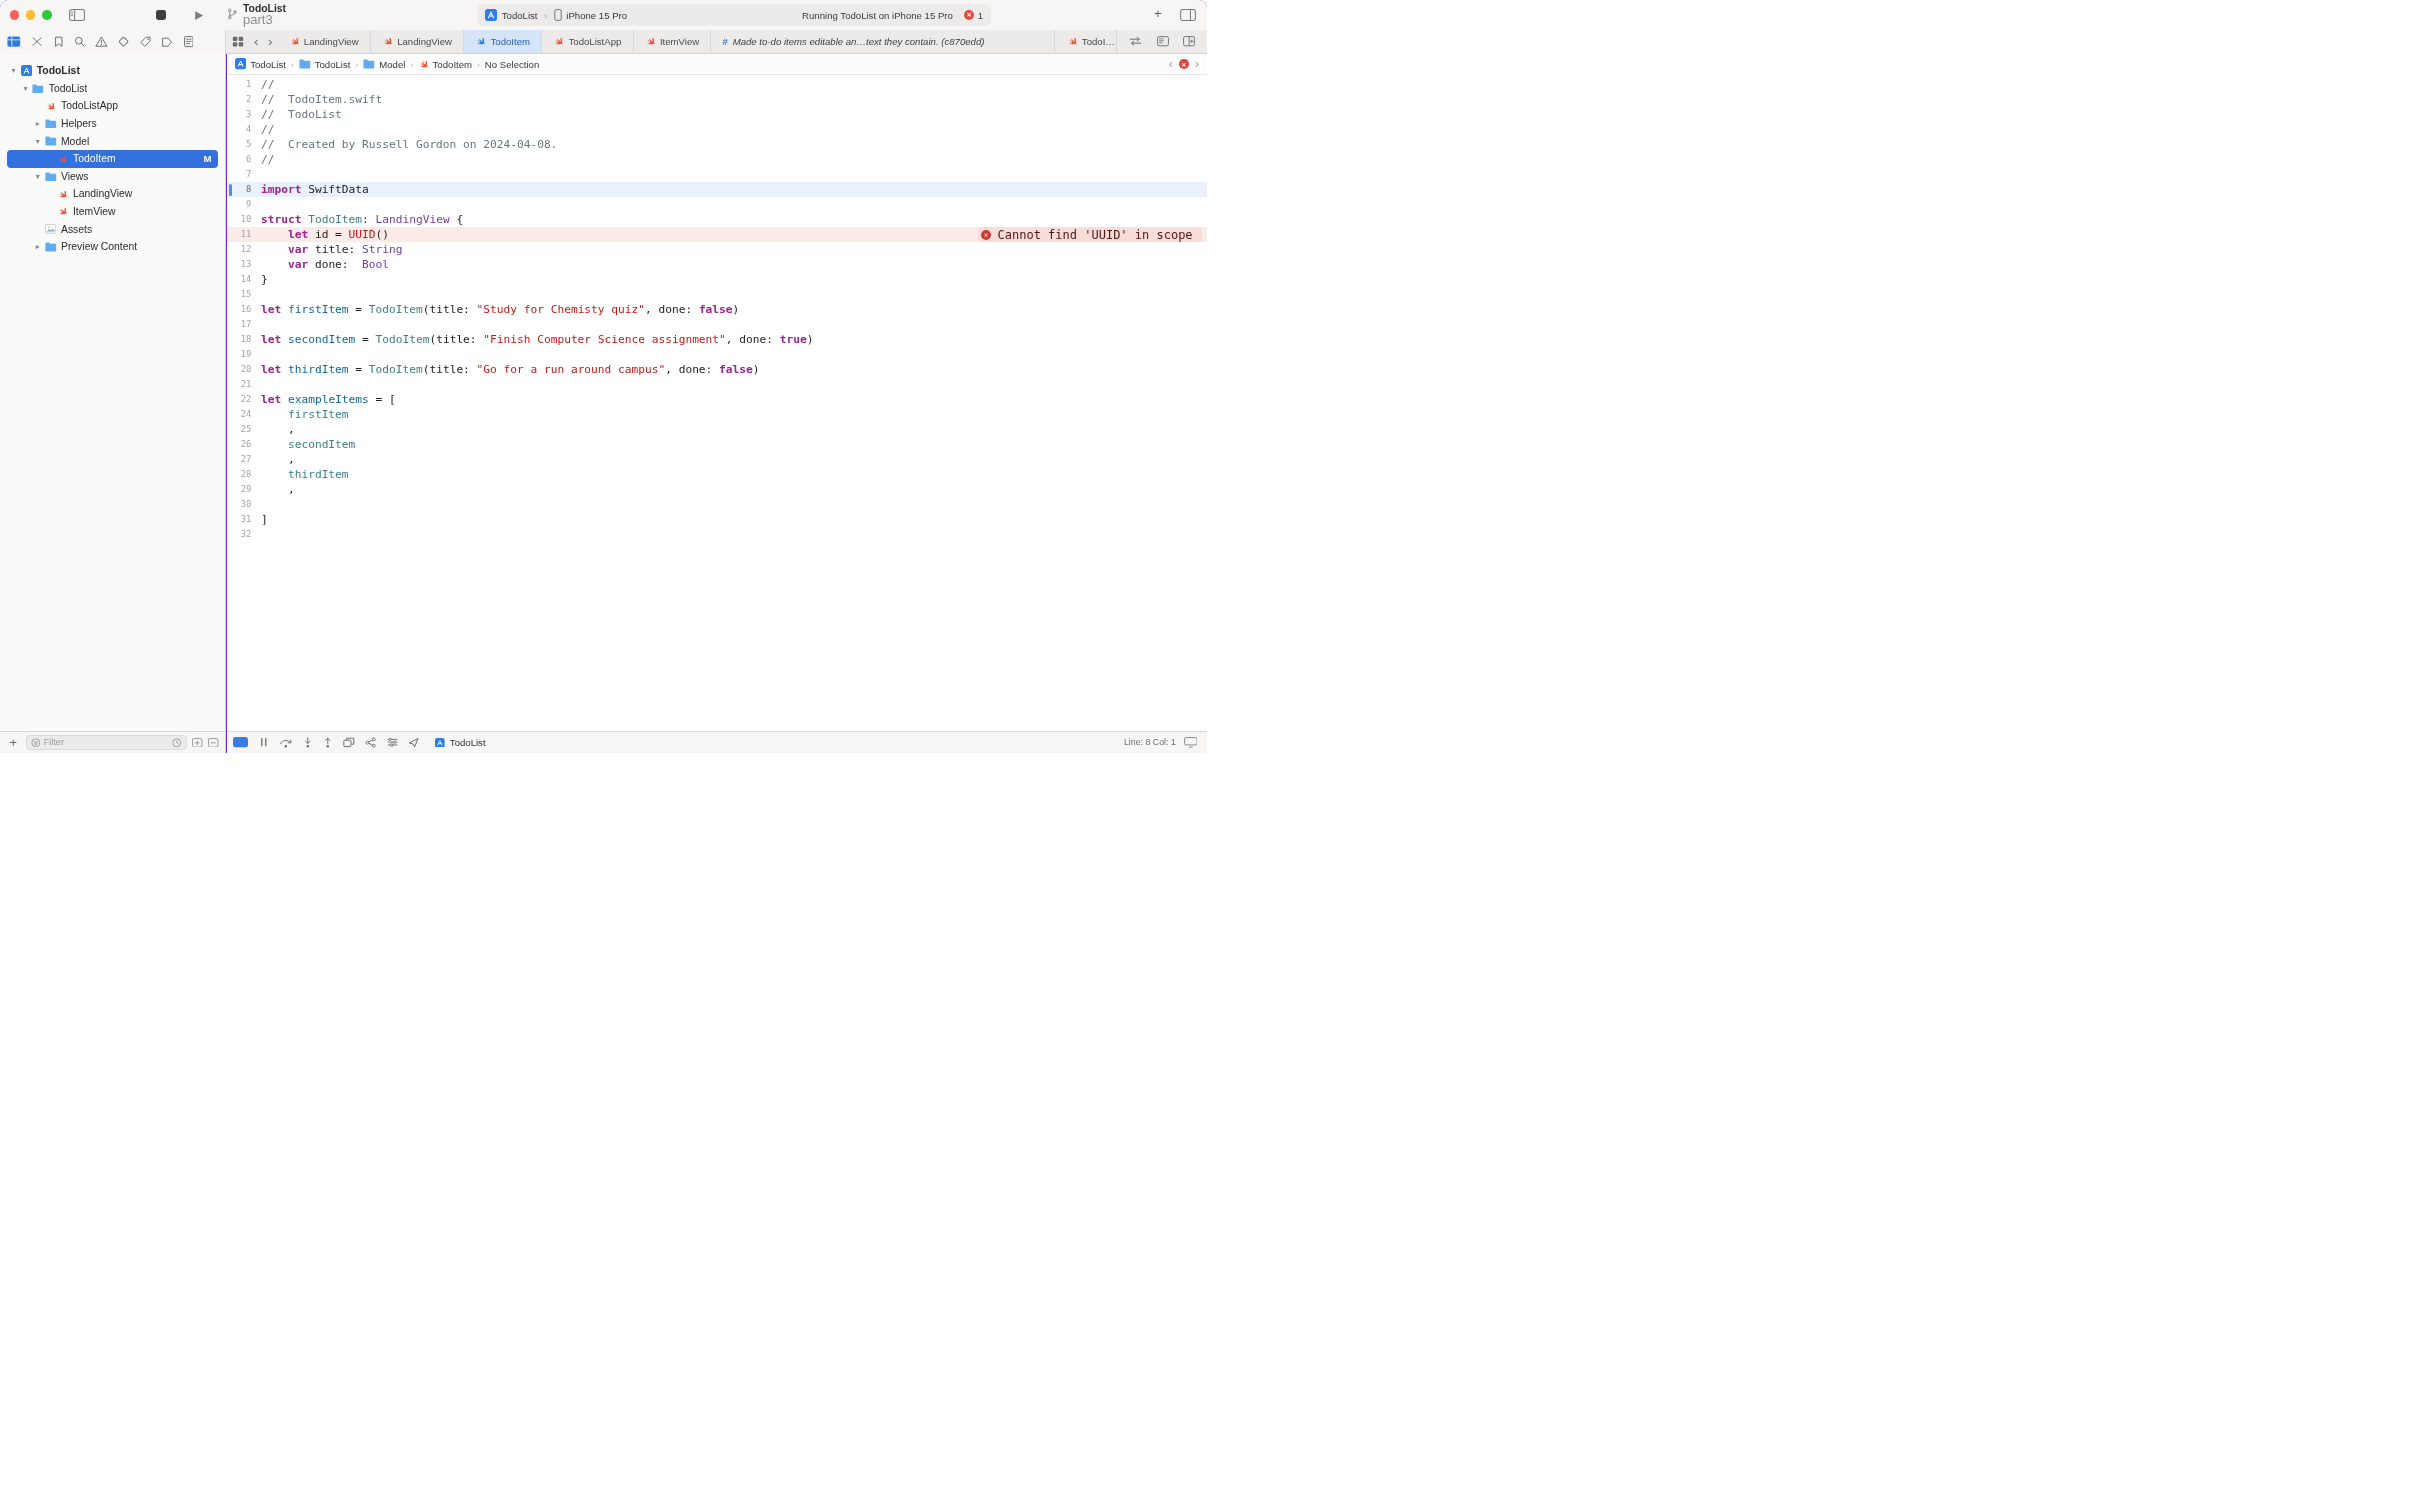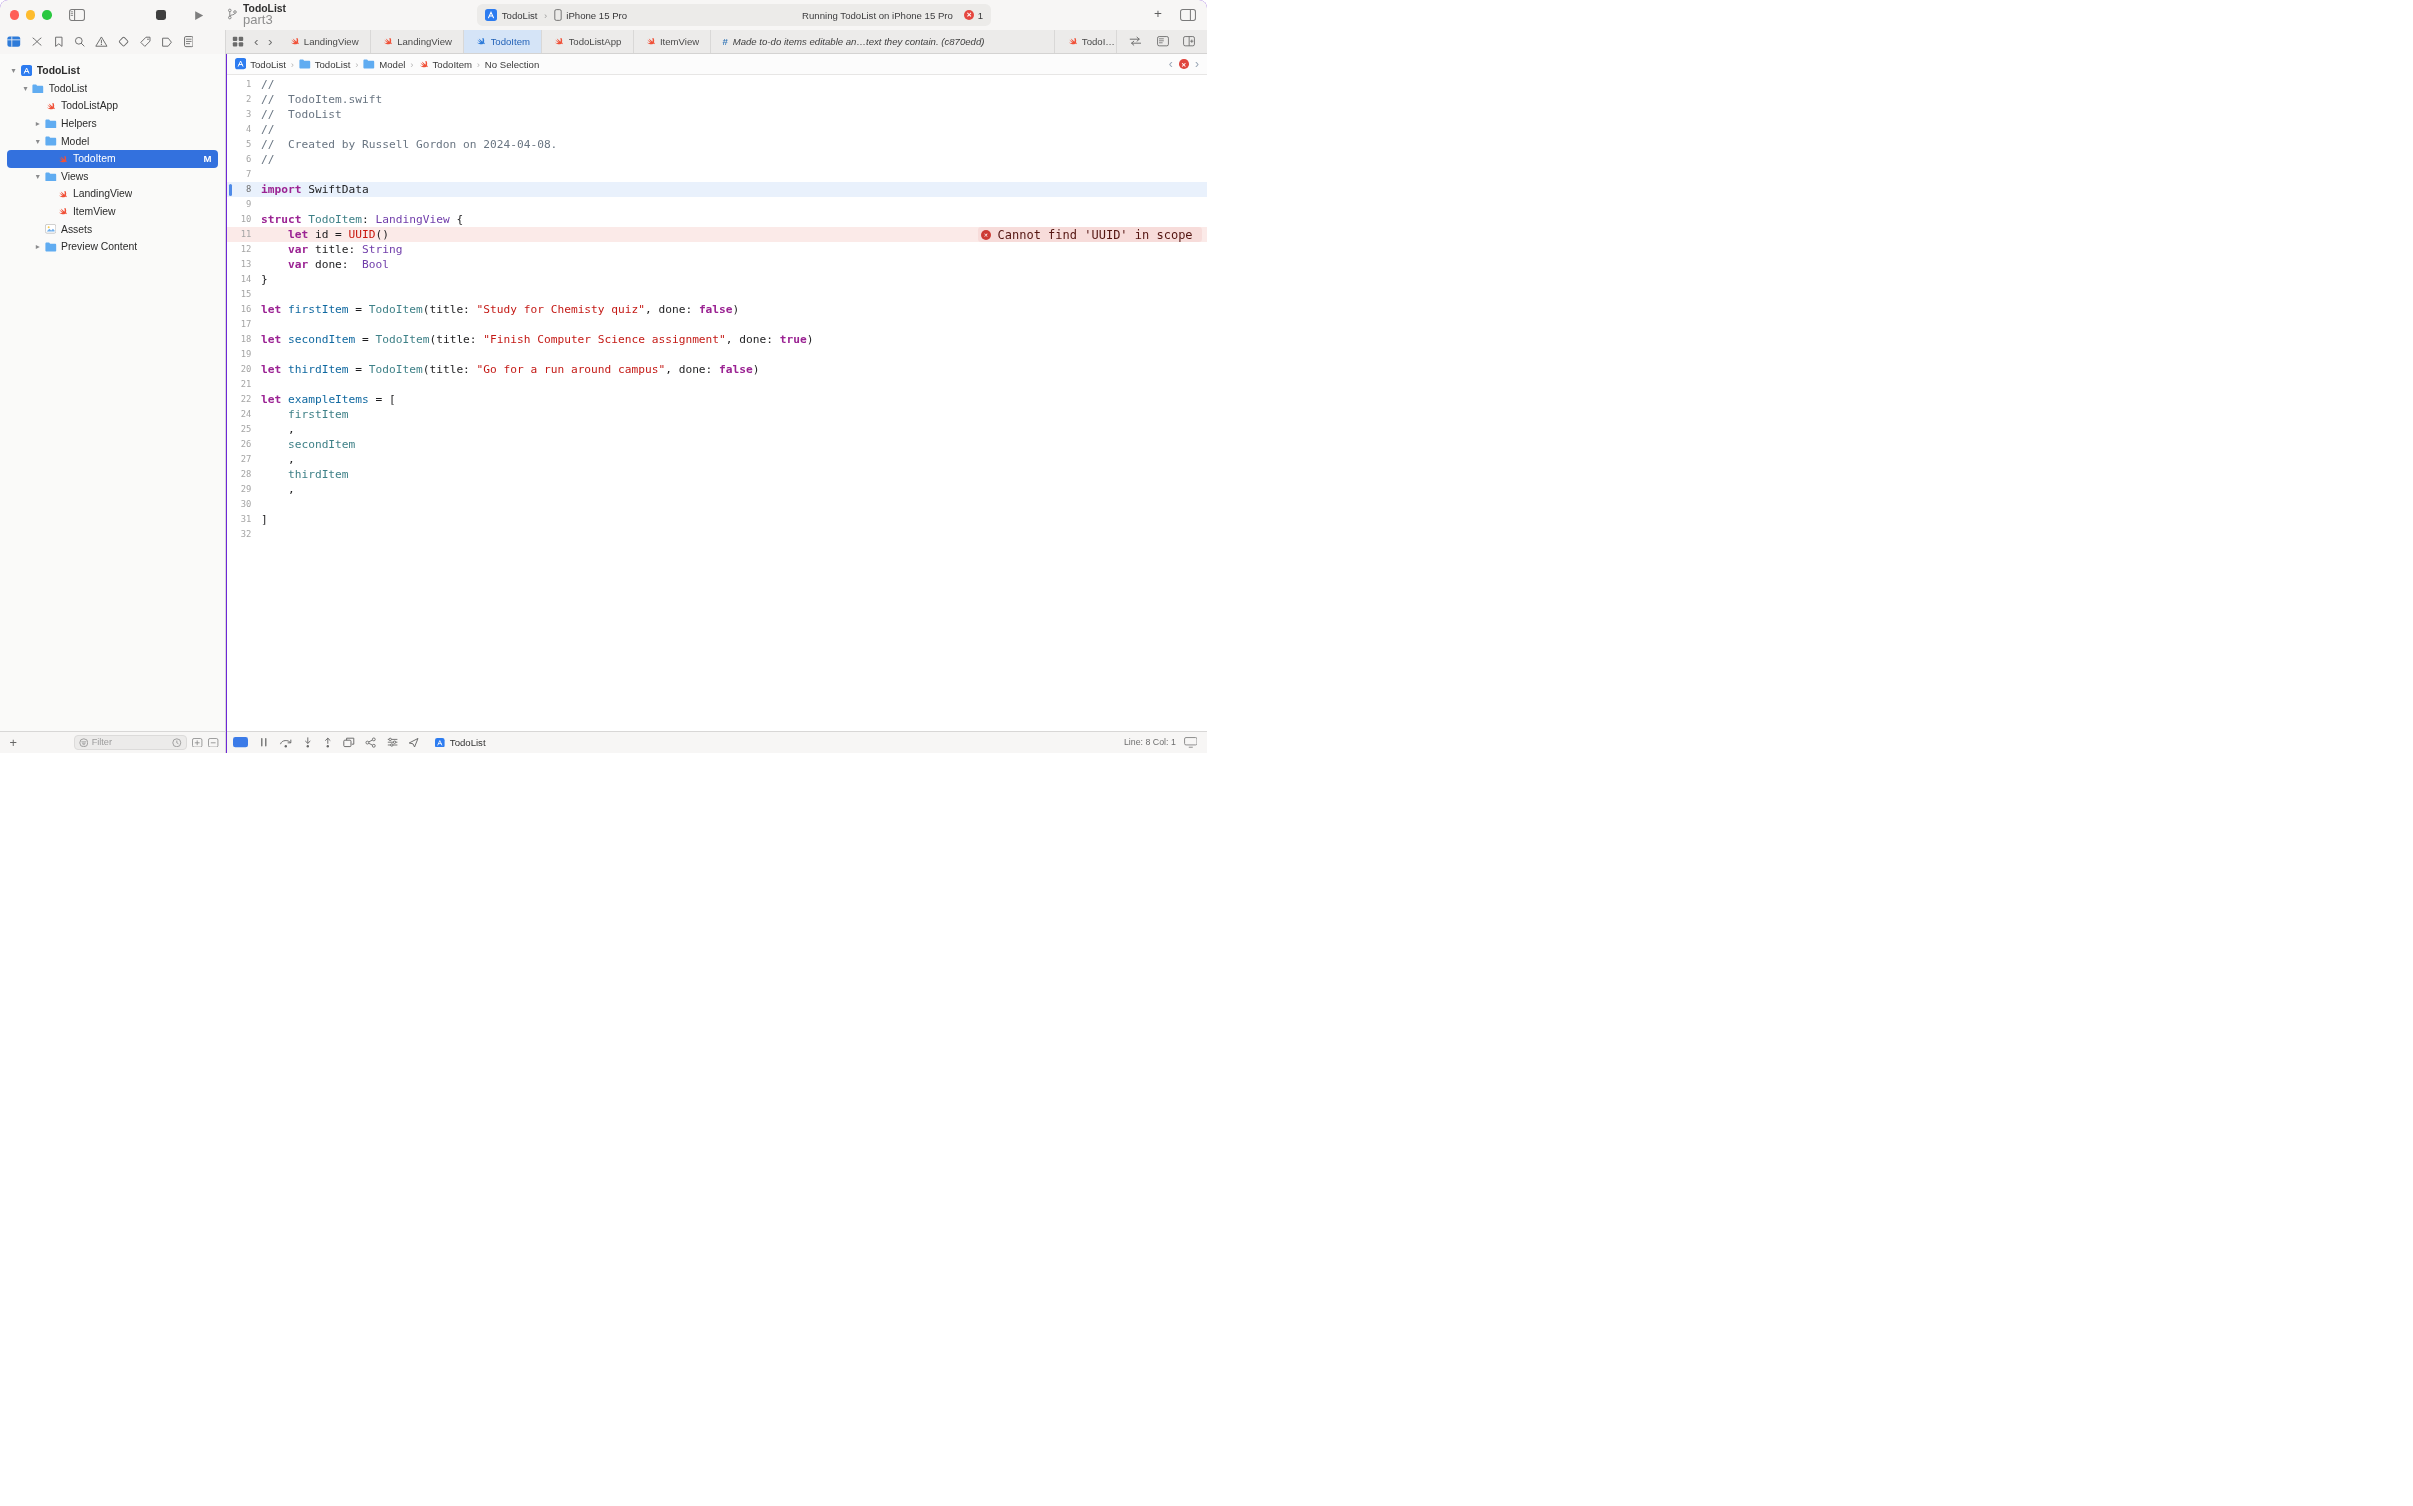--- a/index.html
+++ b/index.html
@@ -89,21 +89,21 @@
 .dc{color:#0F68A0;}
 .rf{color:#3E8087;}
 .er{color:#C8160C;}
 .banner{position:absolute;right:4.8px;top:0;height:15px;display:flex;align-items:center;gap:6.4px;background:#F7DCDA;border-radius:3.2px;padding:0 9.6px 0 2.4px;}
 .bico{width:10.4px;height:10.4px;border-radius:50%;background:#CD3B33;color:#fff;font-size:6.4px;font-weight:700;display:flex;align-items:center;justify-content:center;flex:none;}
 .btxt{font-size:12px;color:#541511;white-space:nowrap;}
 
 
 .footer-left{position:absolute;left:0;bottom:0;width:226px;height:22.3px;background:#F7F6F5;border-top:0.8px solid #D8D7D6;border-right:0.8px solid #D8D7D6;display:flex;align-items:center;padding:0 6.4px;gap:5.6px;}
 .fplus{font-size:12.8px;color:#666;padding:0 3.2px;}
-.filter{flex:1;height:14.4px;background:#ECEBEA;border:0.8px solid #DCDBDA;border-radius:4px;display:flex;align-items:center;padding:0 4px;gap:3.2px;min-width:0;margin-left:48px;}
+.filter{flex:1;height:14.4px;background:#ECEBEA;border:0.8px solid #DCDBDA;border-radius:4px;display:flex;align-items:center;padding:0 4px;gap:3.2px;min-width:0;}
 .filter input{flex:1;border:none;outline:none;background:transparent;font-size:9.2px;color:#333;min-width:0;font-family:inherit;}
 .filter input::placeholder{color:#9C9C9C;}
 .ficon{display:flex;align-items:center;}
 .footer-right{position:absolute;left:227px;right:0;bottom:0;height:22.3px;background:#F7F6F5;border-top:0.8px solid #D8D7D6;display:flex;align-items:center;padding:0 9.6px 0 6.4px;gap:8px;}
 .dbicons{display:flex;align-items:center;gap:10.4px;}
 .dbic{display:flex;align-items:center;justify-content:center;}
 .dbtarget{display:flex;align-items:center;gap:4.8px;font-size:9.6px;color:#333;margin-left:8px;}
 .dbright{margin-left:auto;display:flex;align-items:center;gap:8px;}
 .linecol{font-size:8.8px;color:#6E6E6E;}
 </style>

